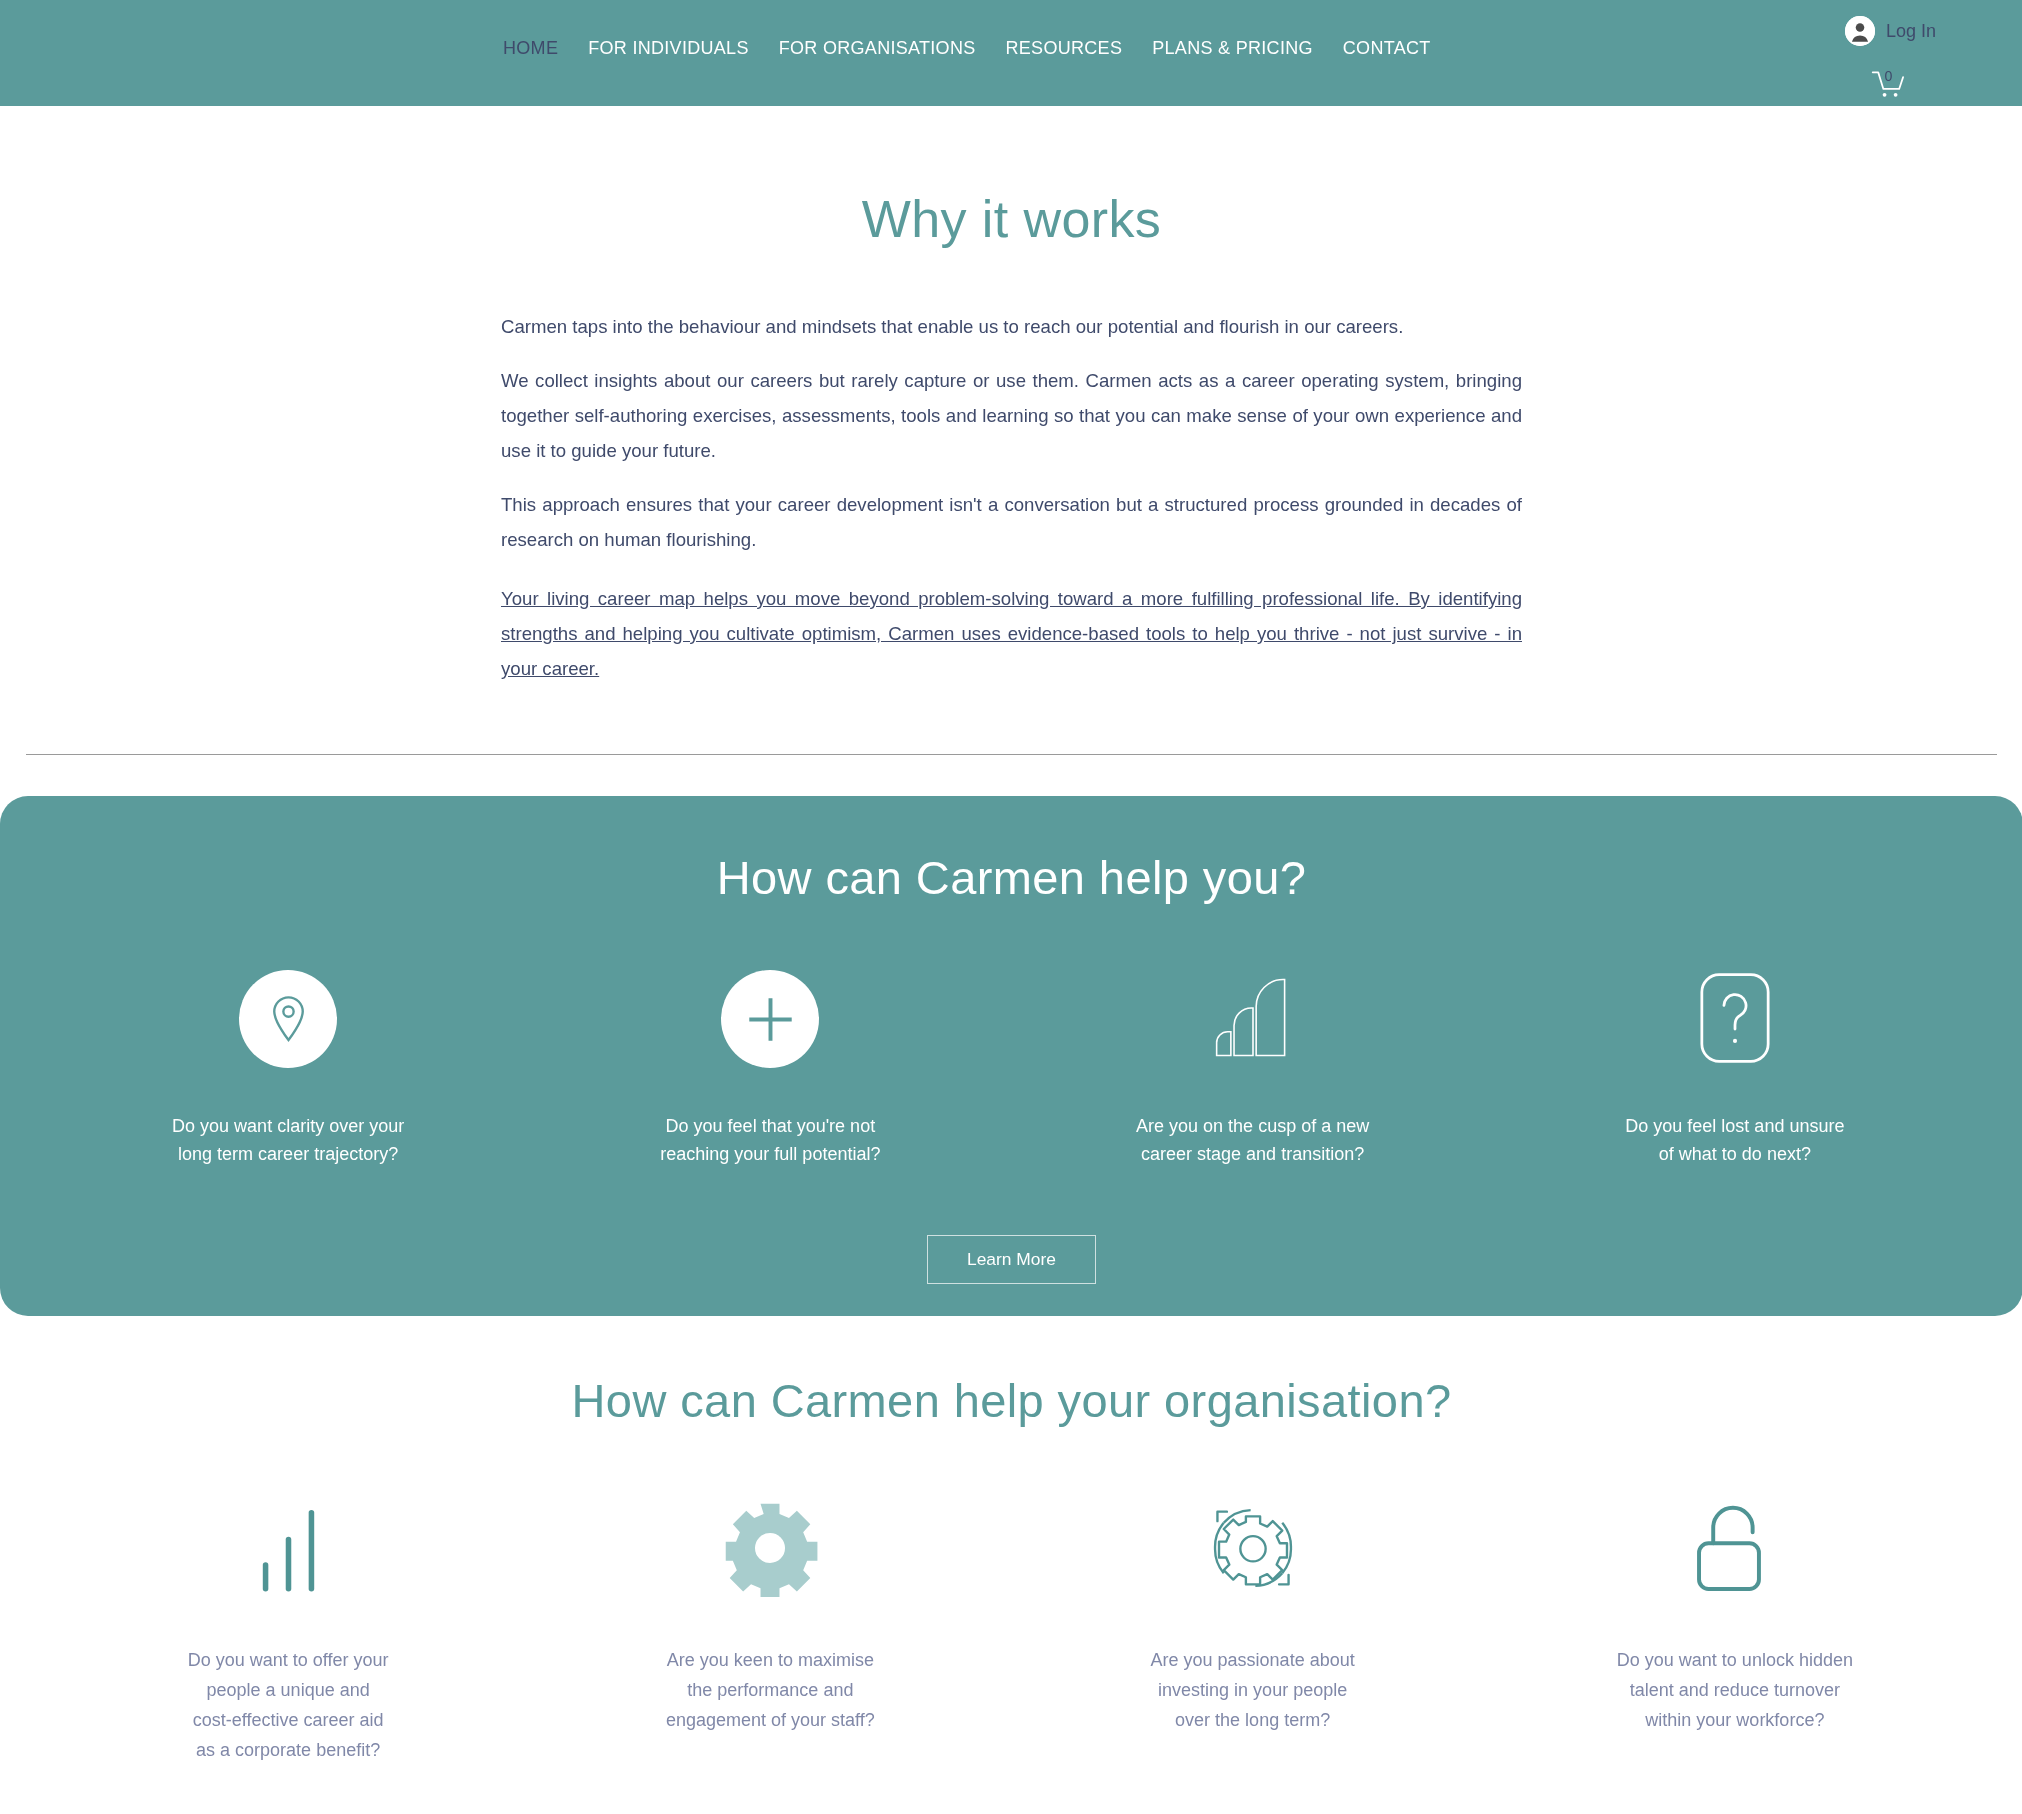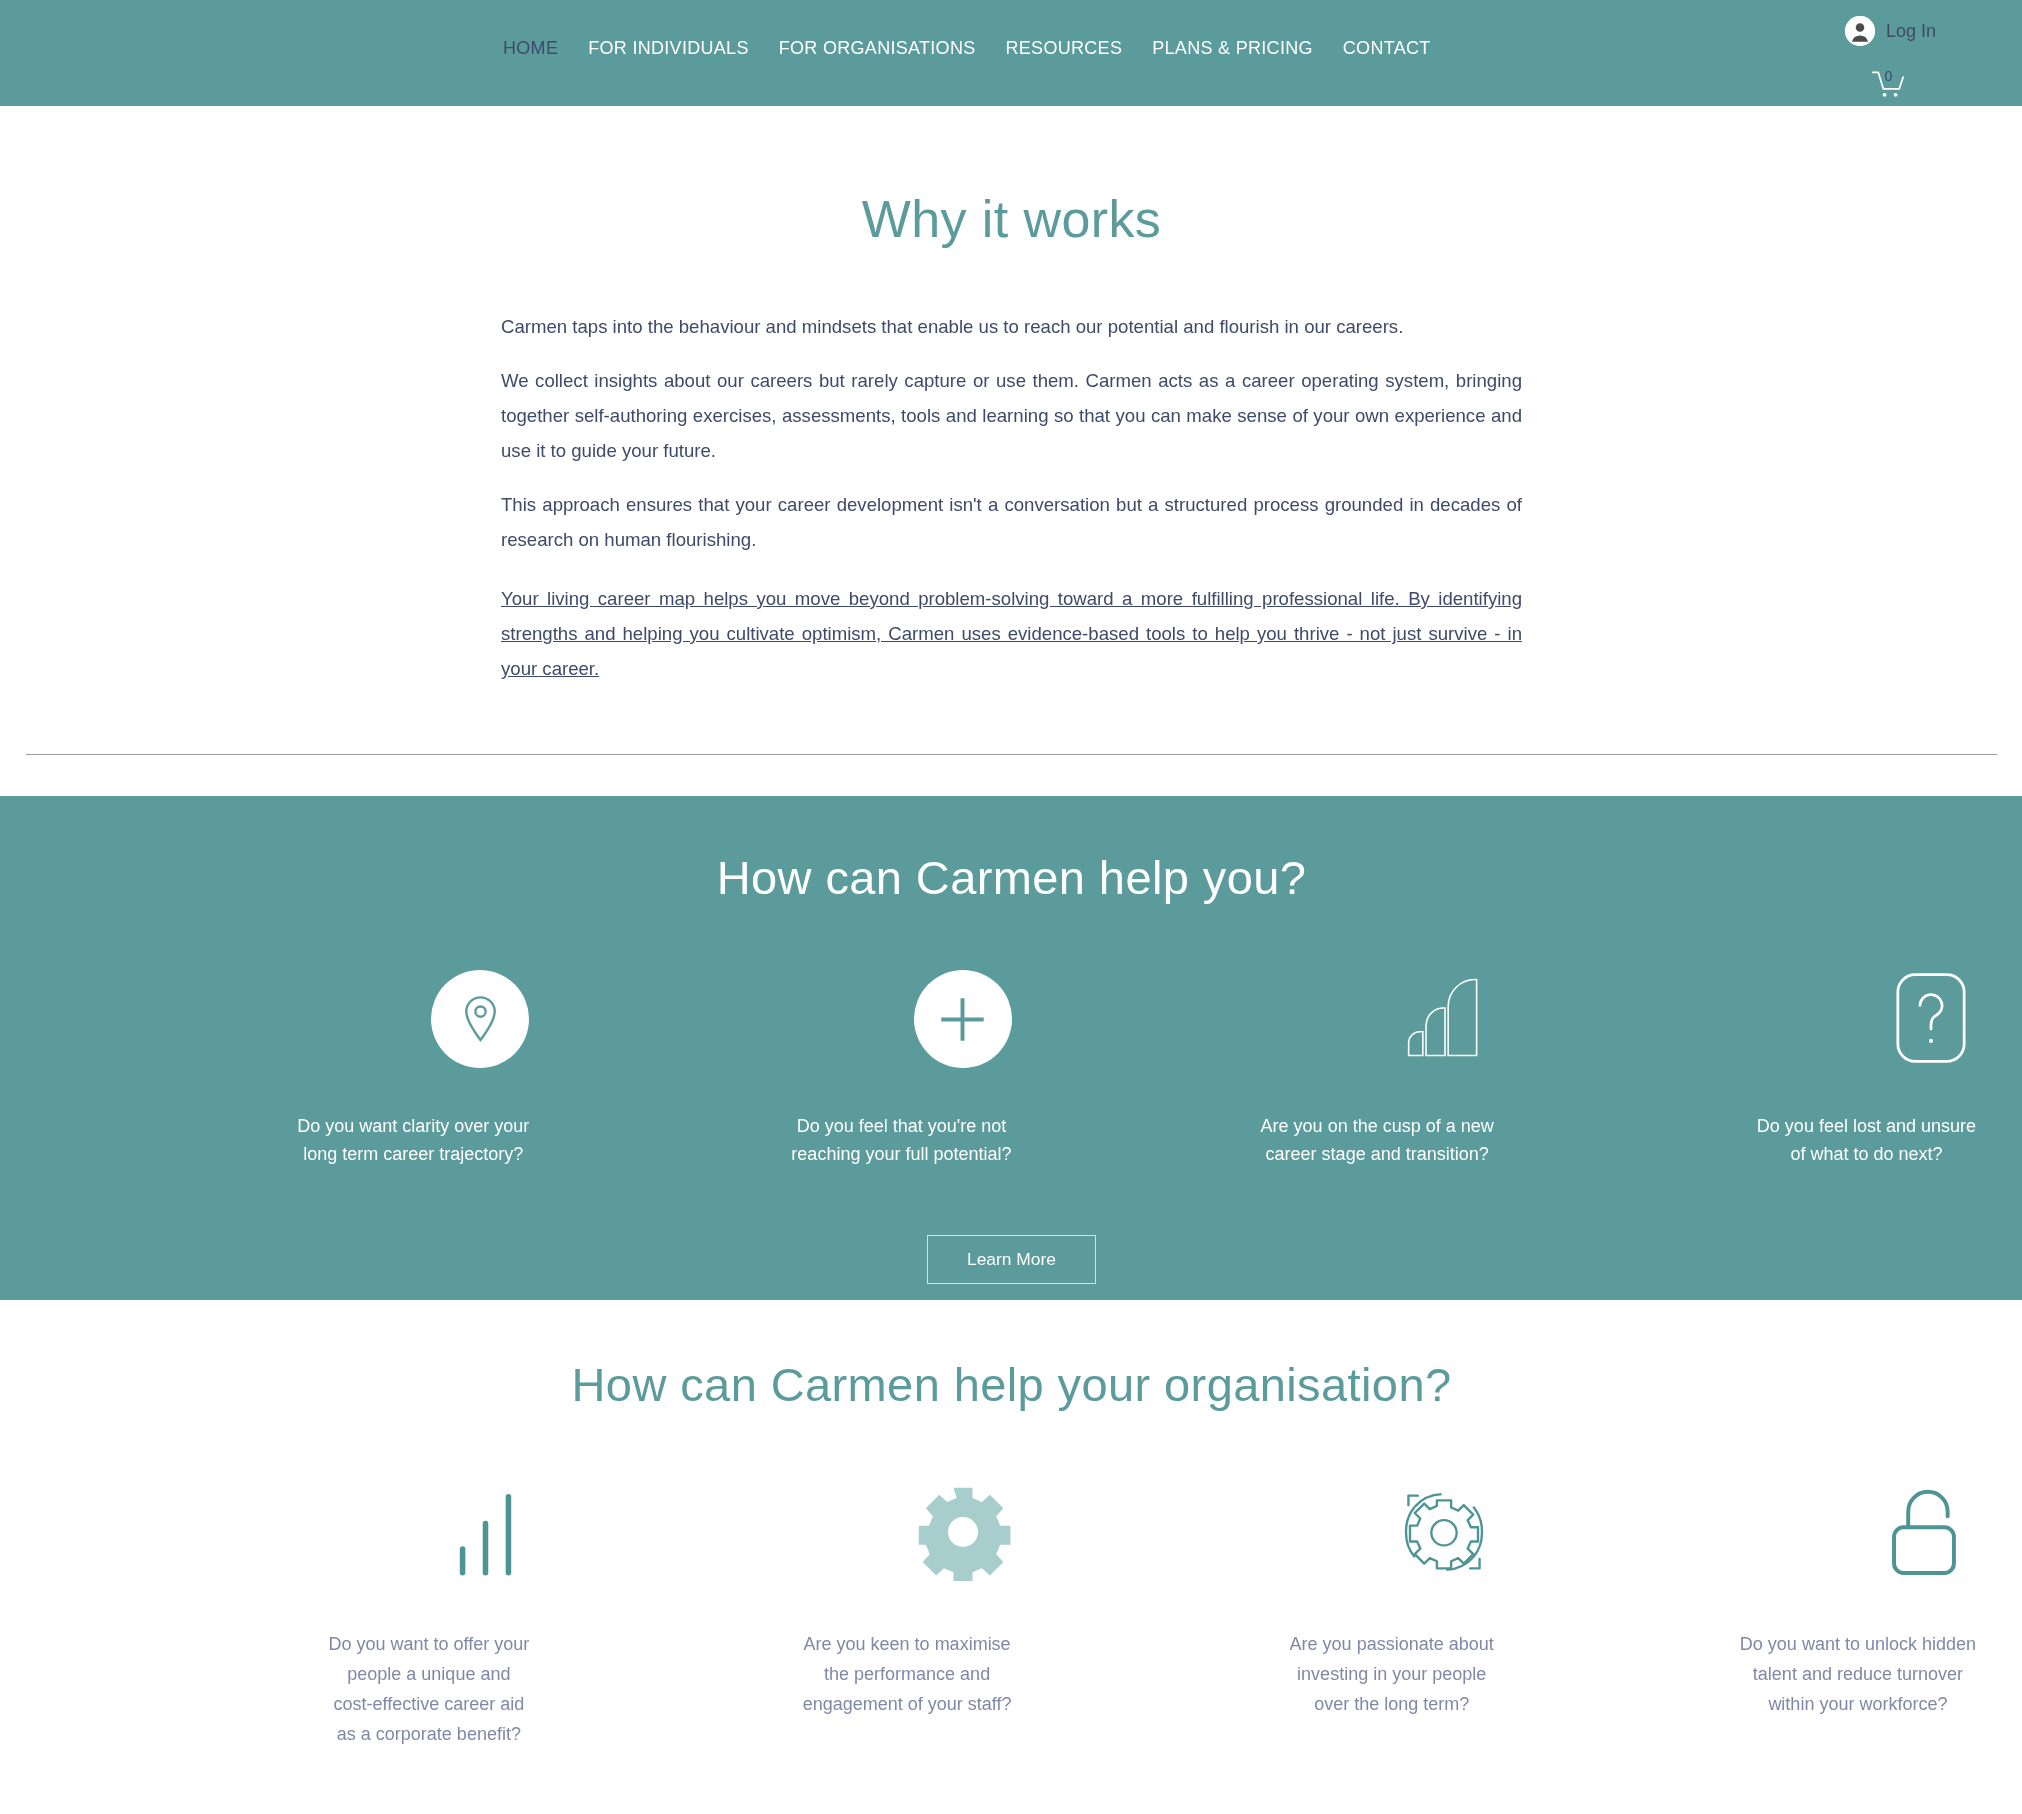--- a/index.html
+++ b/index.html
@@ -94,41 +94,42 @@
     width: 1971px;
     height: 0.8px;
     background: #9a9a9a;
     margin: 68px auto 0 auto;
   }
 
   
   .teal-section {
     background: #5b9b9b;
     margin-top: 41px;
-    padding-bottom: 16px;
+    padding-bottom: 32px;
+    border-radius: 28px;
   }
   .teal-title {
     text-align: center;
     color: #ffffff;
     font-size: 47px;
     font-weight: 400;
     padding-top: 54px;
     letter-spacing: 0.4px;
   }
   .cards {
     display: flex;
     width: 100%;
     padding: 0 47px;
     margin-top: 63px;
   }
   .card {
     flex: 1 1 25%;
     display: flex;
     flex-direction: column;
-    align-items: flex-end;
+    align-items: center;
   }
   .card-icon {
     height: 103px;
     display: flex;
     align-items: center;
     justify-content: center;
   }
   .circle-badge {
     width: 98px; height: 98px;
     border-radius: 50%;

